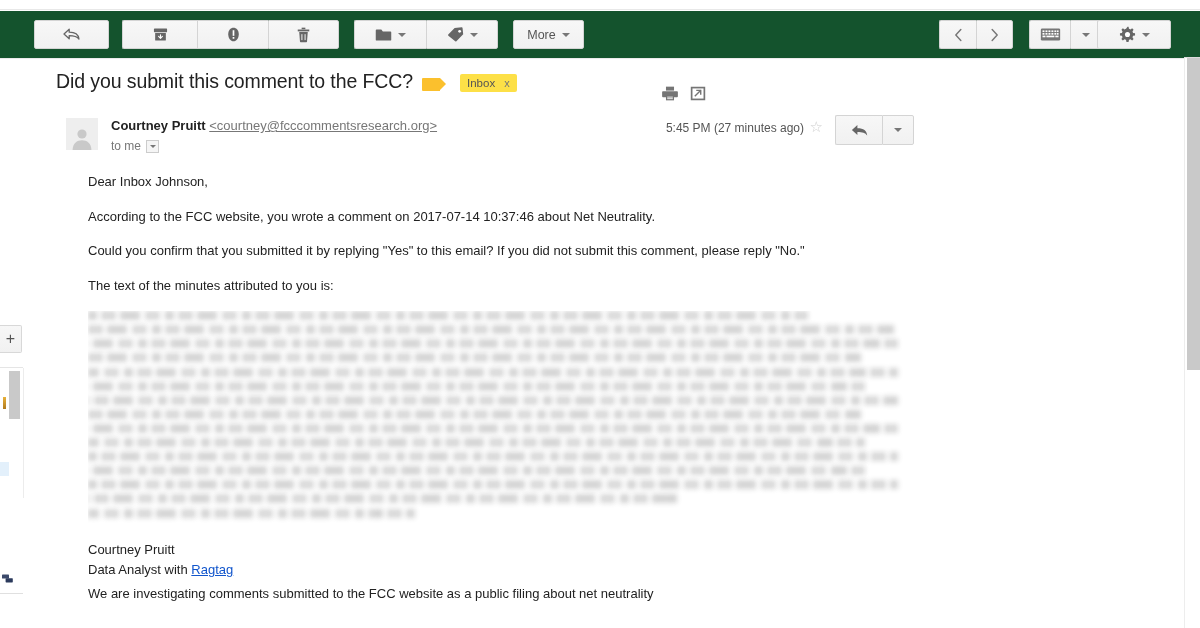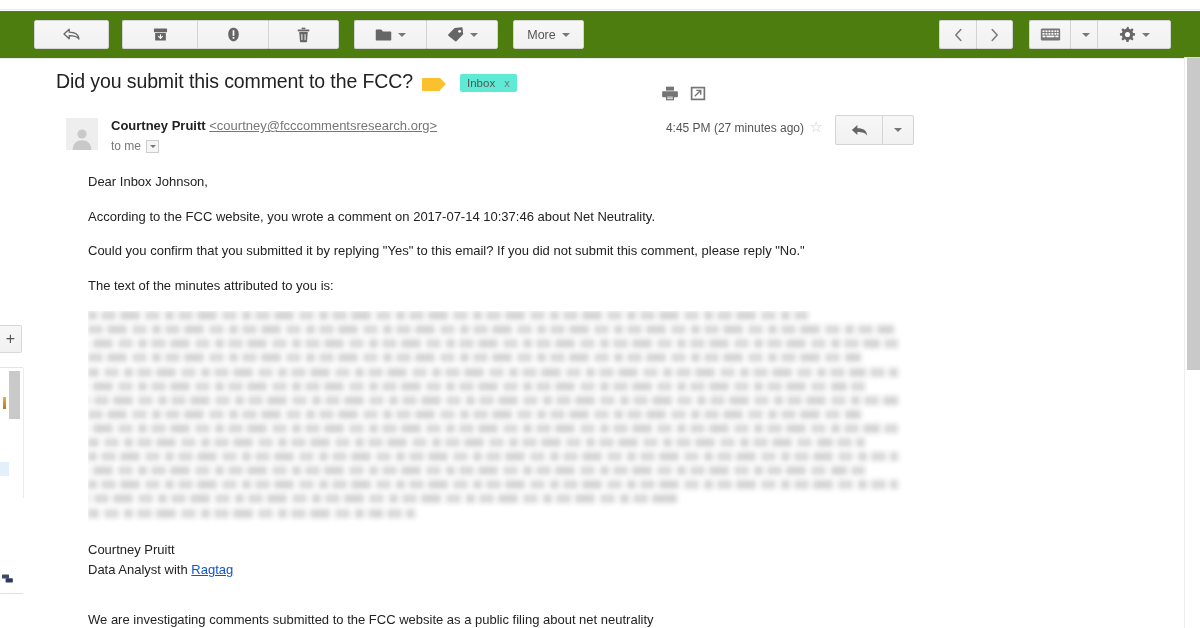--- a/index.html
+++ b/index.html
@@ -27,21 +27,21 @@
     width: 1200px; height: 10px;
     background: #ffffff;
     border-bottom: 1px solid #e8e8e8;
   }
 
   
   .toolbar {
     position: absolute;
     left: 0; top: 11px;
     width: 1200px; height: 48px;
-    background: #4d7c0f;
+    background: #14532d;
     border-bottom: 1px solid #ebebeb;
   }
   .tb-group {
     position: absolute;
     top: 9px;
     display: flex;
     align-items: stretch;
   }
   .tb-btn {
     height: 29px;
@@ -111,21 +111,21 @@
     left: 18px; top: 0;
     width: 0; height: 0;
     border-top: 6.5px solid transparent;
     border-bottom: 6.5px solid transparent;
     border-left: 6px solid #fbc02d;
   }
   .inbox-label {
     position: absolute;
     left: 404px; top: 4px;
     height: 18px;
-    background: #5eead4;
+    background: #fde047;
     border-radius: 2px;
     display: flex;
     align-items: center;
     padding: 0 7px;
     font-size: 11.5px;
     color: #555;
     cursor: pointer;
   }
   .inbox-label .x {
     margin-left: 9px;
@@ -548,21 +548,21 @@
       <div class="sender-line">
         <span class="sender-name">Courtney Pruitt</span>
         <span class="sender-email">&lt;courtney@fcccommentsresearch.org&gt;</span>
       </div>
       <div class="to-line">
         <span>to me</span>
         <span class="mini-caret-box">
             <i></i>
           </span>
       </div>
-      <div class="timestamp">4:45 PM (27 minutes ago)</div>
+      <div class="timestamp">5:45 PM (27 minutes ago)</div>
       <div class="star">☆</div>
       <div class="reply-group">
         <div class="tb-btn joined-l" style="width:47px;height:30px;">
           <svg class="ico" width="17" height="13" viewBox="0 0 17 13">
             <path d="M6.4 1.0 L0.9 6.0 L6.4 11.0 L6.4 8.0 C11.4 8.0 14.3 8.8 16.2 11.6 C15.6 6.7 12.8 4.3 6.4 4.3 Z" fill="#666"></path>
           </svg>
           <span></span>
         </div>
         <div class="tb-btn joined-r" style="width:29px;height:30px;">
           <span class="caret" style="margin-left:0;"></span>
@@ -592,21 +592,21 @@
         <div class="rline w99"></div>
         <div class="rline w72"></div>
         <div class="rline w40"></div>
       </div>
 
       <p class="tight">Courtney Pruitt</p>
       <p class="sig"><span>Data Analyst with </span><a href="#">Ragtag</a></p>
 
     </div>
 
-    <div class="last-line-cut" style="left:64px;top:551px;">
+    <div class="last-line-cut" style="left:64px;top:525px;">
       <span>We are investigating comments submitted to the FCC website as a public filing about net neutrality</span>
     </div>
   </div>
 
   <div class="left-peek">
     <div class="peek-plus">
       <span>+</span>
     </div>
     <div class="peek-rule"></div>
     <div class="peek-scroll"></div>

